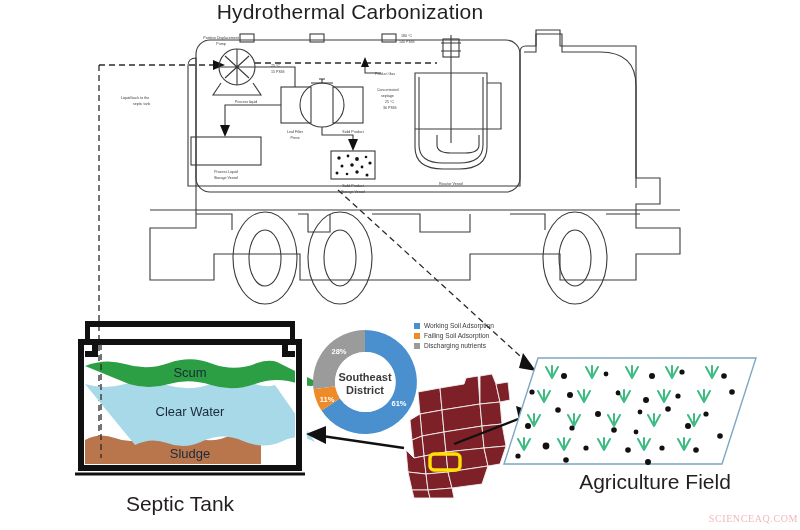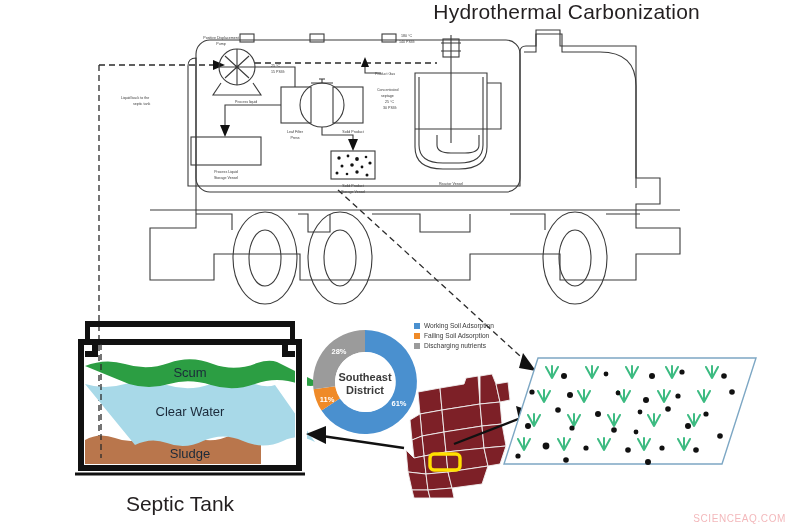--- a/index.html
+++ b/index.html
@@ -6,21 +6,21 @@
   body{
     width:800px;height:530px;background:#ffffff;
     font-family:"Liberation Sans", sans-serif;
     color:#231f20;overflow:hidden;position:relative;
   }
   #stage{position:relative;width:800px;height:530px;}
   .abs{position:absolute;}
 
   
   #title-hydrothermal{
-    left:0;top:0;width:700px;text-align:right;
+    left:0;top:0;width:700px;text-align:center;
     font-size:21px;color:#231f20;letter-spacing:.2px;
   }
   #label-septic{
     left:60px;top:492px;width:240px;text-align:center;font-size:21px;
   }
   #label-agri{
     left:510px;top:470px;width:290px;text-align:center;font-size:21px;
   }
 
   
@@ -48,22 +48,22 @@
   .lg-tx{font-size:6.6px;color:#3a3a3a;white-space:nowrap;}
 
   
   #map{left:396px;top:358px;width:120px;height:140px;}
 
   
   #field{left:500px;top:352px;width:260px;height:125px;}
 
   
   #wm{
-    right:14px;bottom:6px;font-size:10px;color:#f3b8bb;
-    letter-spacing:.6px;font-family:Liberation Sans, sans-serif;
+    right:2px;bottom:6px;font-size:10px;color:#f3b8bb;
+    letter-spacing:.6px;font-family:Liberation Serif, serif;
   }
 </style>
 </head>
 <body>
 
 <div id="stage">
 
   <div class="abs" id="title-hydrothermal">Hydrothermal Carbonization</div>
 
   <div class="abs" style="left:0;top:18px;width:800px;height:300px;">
@@ -421,16 +421,17 @@
           <circle cx="86" cy="96" r="2.6"></circle>
         <circle cx="128" cy="98" r="2.8"></circle>
           <circle cx="162" cy="96" r="2.6"></circle>
         <circle cx="196" cy="98" r="2.8"></circle>
         <circle cx="18" cy="104" r="2.6"></circle>
           <circle cx="66" cy="108" r="2.8"></circle>
         <circle cx="148" cy="110" r="3"></circle>
       </g>
     </svg>
   </div>
+  <div class="abs" id="label-agri">Agriculture Field</div>
 
   <div class="abs" id="wm">SCIENCEAQ.COM</div>
 
 </div>
 
 </body></html>

